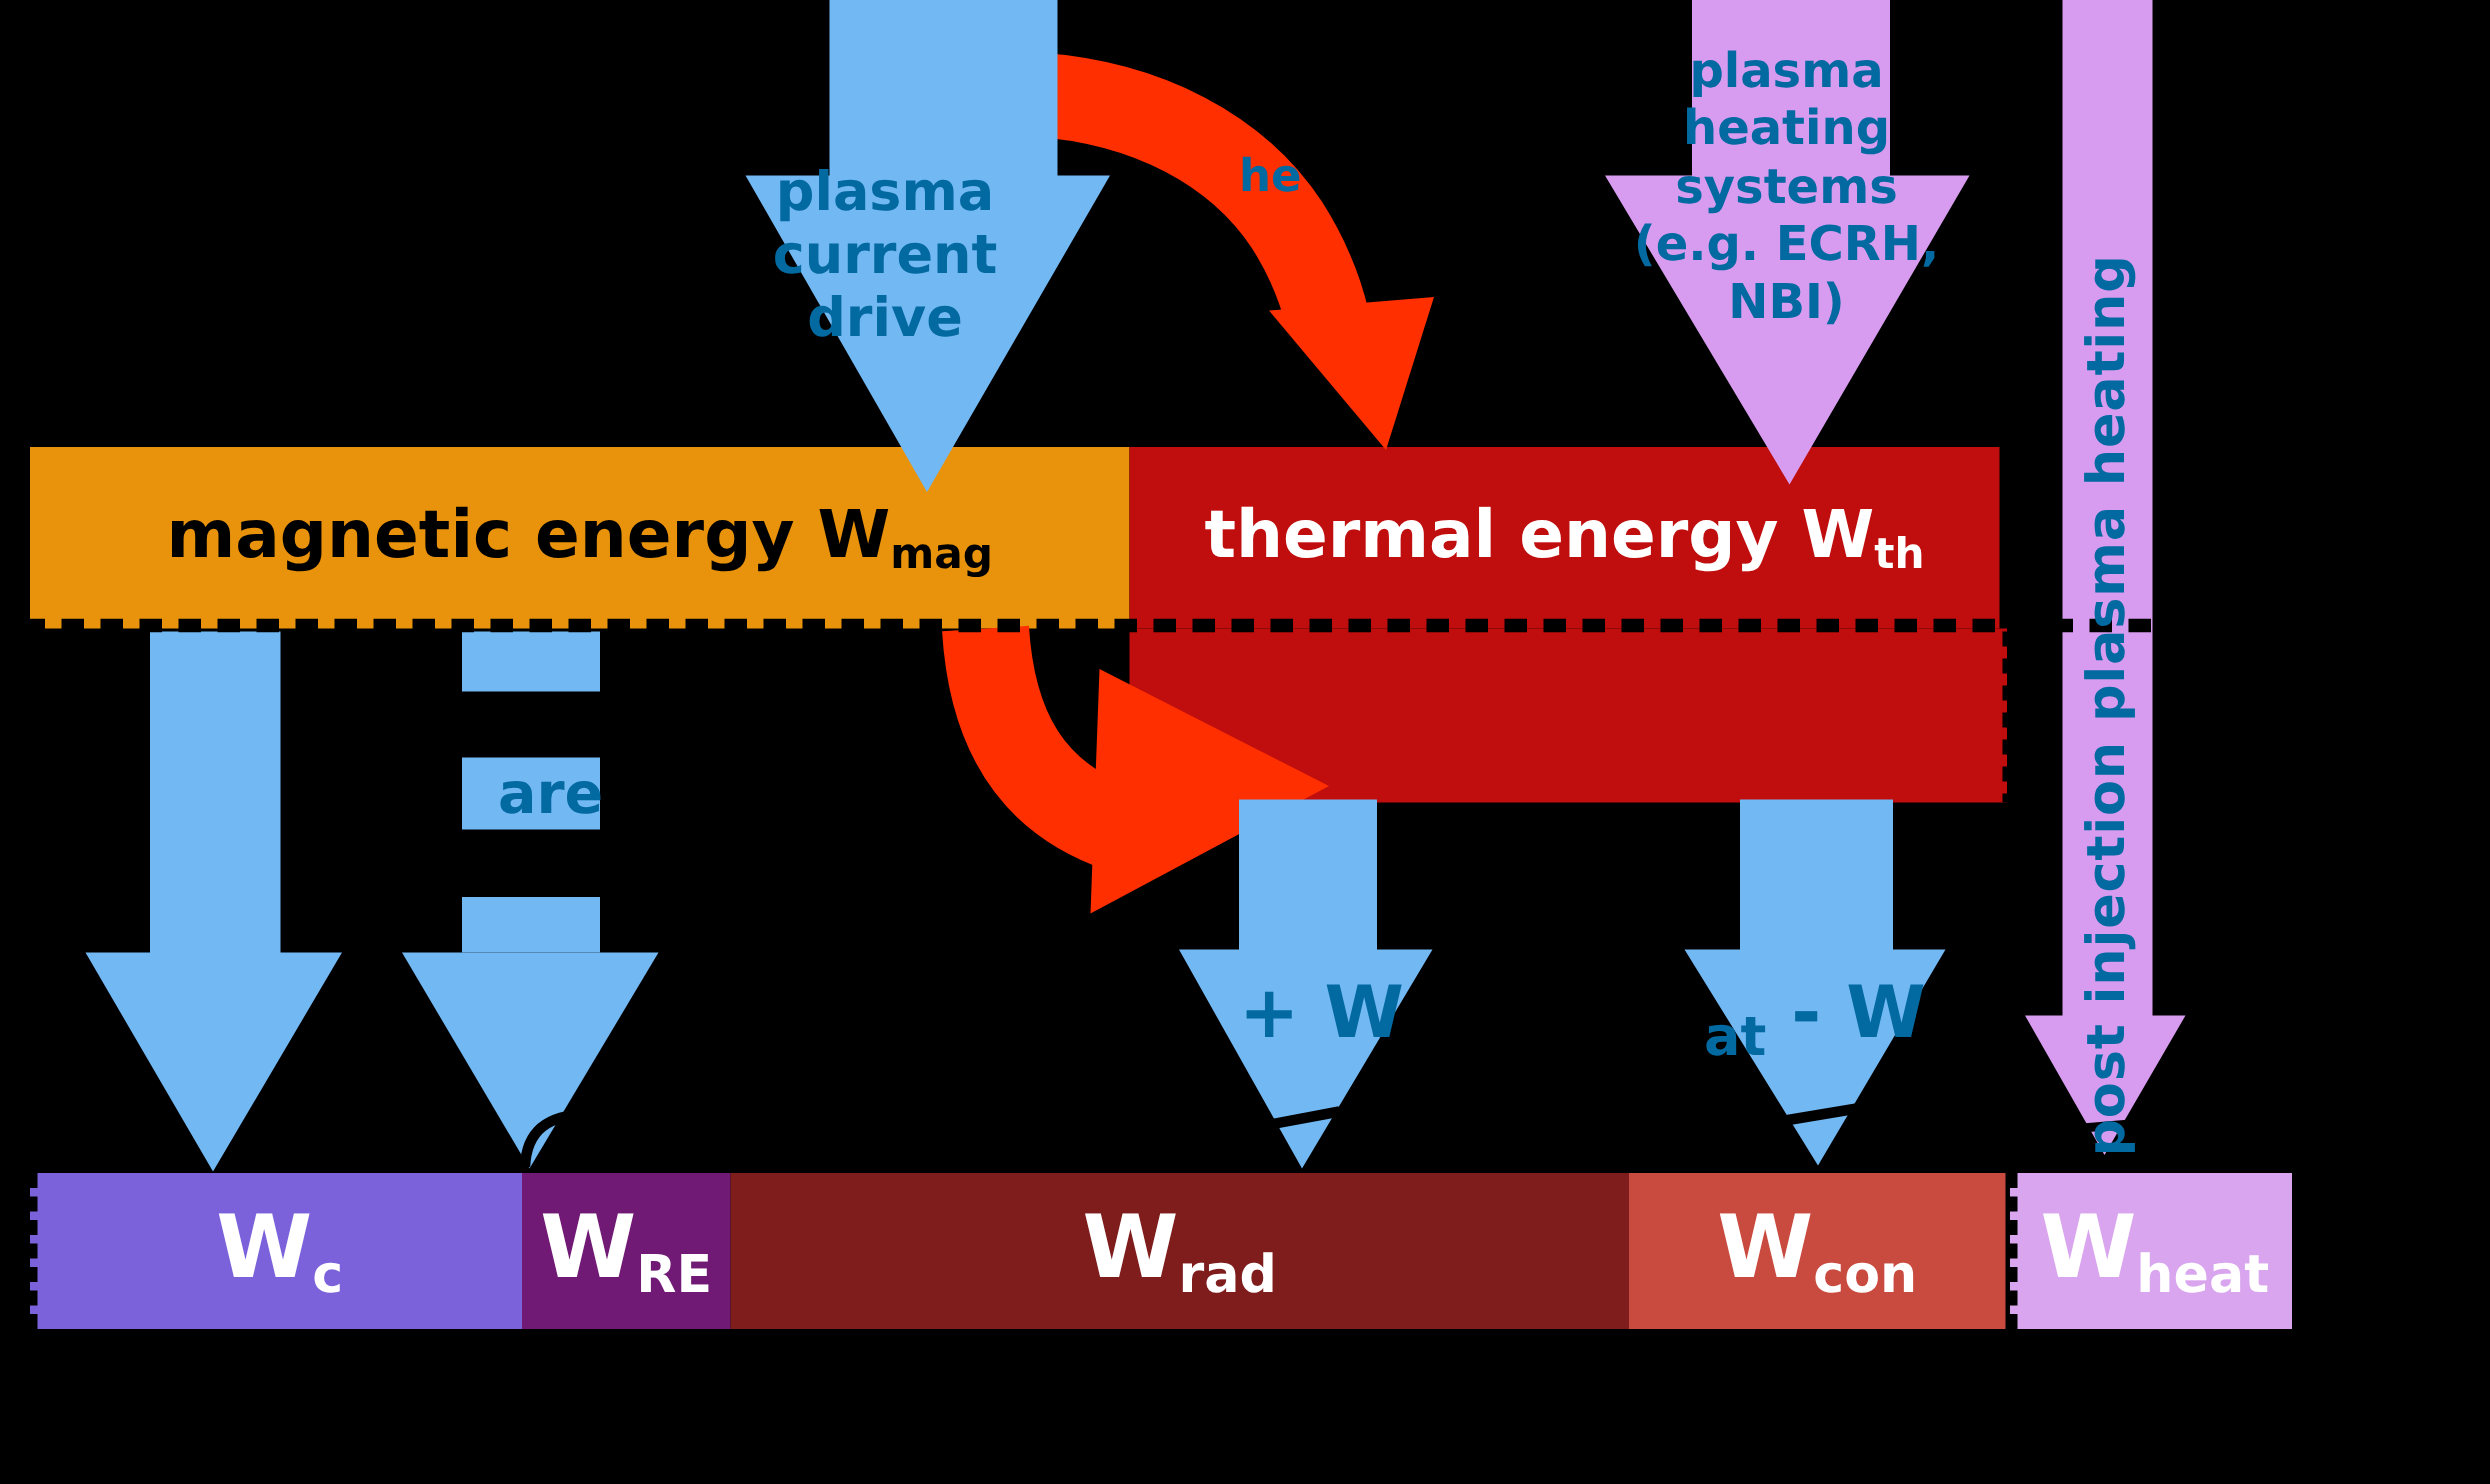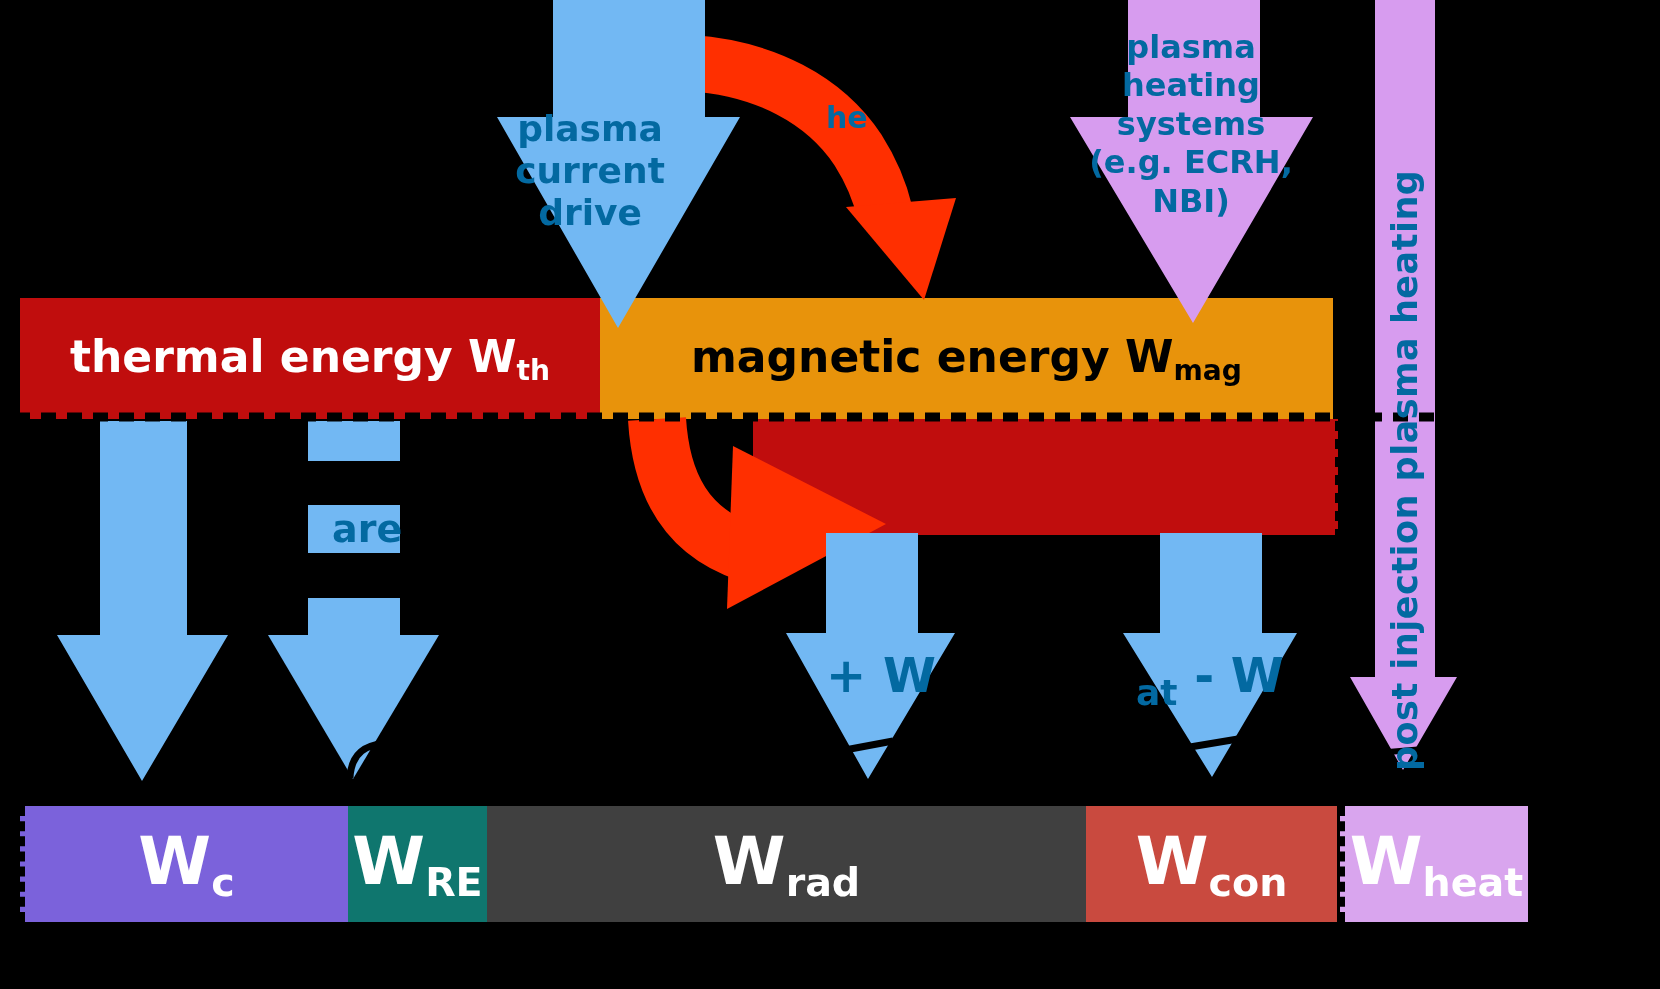--- a/index.html
+++ b/index.html
@@ -14,27 +14,27 @@
     left:15px;top:293px;width:1323px;height:126px;
     border:5px dashed #000;border-bottom:none;display:flex;
   }
   .ebox{display:flex;align-items:center;justify-content:center;font-size:44px;}
   #box-magnetic{width:733px;background:#e8930b;color:#000;}
   #box-thermal{flex:1;background:#c00d0d;color:#fff;}
   #lower-red{left:753px;top:419px;width:585px;height:116px;background:#c00d0d;}
   .sub{font-size:0.64em;vertical-align:-0.28em;}
   
   .sink{
-    top:806px;height:116px;display:flex;align-items:center;justify-content:center;
-    color:#fff;font-size:66px;
+    top:782px;height:104px;display:flex;align-items:center;justify-content:center;
+    color:#fff;font-size:58px;
   }
   .sink .sub{font-size:0.6em;vertical-align:-0.3em;}
   #sink-wc{left:20px;width:328px;background:#7b62db;border-left:5px dashed #000;}
-  #sink-wre{left:348px;width:139px;background:#0f766e;}
-  #sink-wrad{left:487px;width:599px;background:#404040;align-items:center;}
+  #sink-wre{left:348px;width:139px;background:#701a75;}
+  #sink-wrad{left:487px;width:599px;background:#7f1d1d;align-items:center;}
   #sink-wcon{left:1086px;width:251px;background:#c94a3f;}
   #sink-wheat{left:1340px;width:188px;background:#d9a5ee;border-left:5px dashed #000;}
   
   #arrow-layer{left:0;top:0;width:1660px;height:989px;pointer-events:none;}
   
   .lbl{color:#0369a1;white-space:pre-line;}
   #lbl-pcd{left:470px;top:108px;width:240px;text-align:center;font-size:36px;line-height:1.16;}
   #lbl-he{left:826px;top:100px;font-size:30px;}
   #lbl-phs{left:1062px;top:28px;width:258px;text-align:center;font-size:32px;line-height:1.2;}
   #lbl-are{left:308px;top:506px;width:92px;height:47px;text-align:center;font-size:38px;line-height:47px;padding-left:24px;}
@@ -47,25 +47,25 @@
     display:flex;align-items:center;justify-content:flex-start;
     font-size:35px;letter-spacing:0.5px;padding:4px 0 0 0;
   }
 </style>
 </head>
 <body>
 
 <div id="stage">
 
   <div class="abs" id="energy-wrap">
+    <div class="ebox" id="box-magnetic">
+      <span><span>magnetic energy W</span><span class="sub">mag</span></span>
+    </div>
     <div class="ebox" id="box-thermal">
       <span><span>thermal energy W</span><span class="sub">th</span></span>
-    </div>
-    <div class="ebox" id="box-magnetic">
-      <span><span>magnetic energy W</span><span class="sub">mag</span></span>
     </div>
   </div>
 
   <div class="abs" id="lower-red"></div>
 
   <div class="abs sink" id="sink-wc">
     <span><span>W</span><span class="sub">c</span></span>
   </div>
   <div class="abs sink" id="sink-wre">
     <span><span>W</span><span class="sub">RE</span></span>

